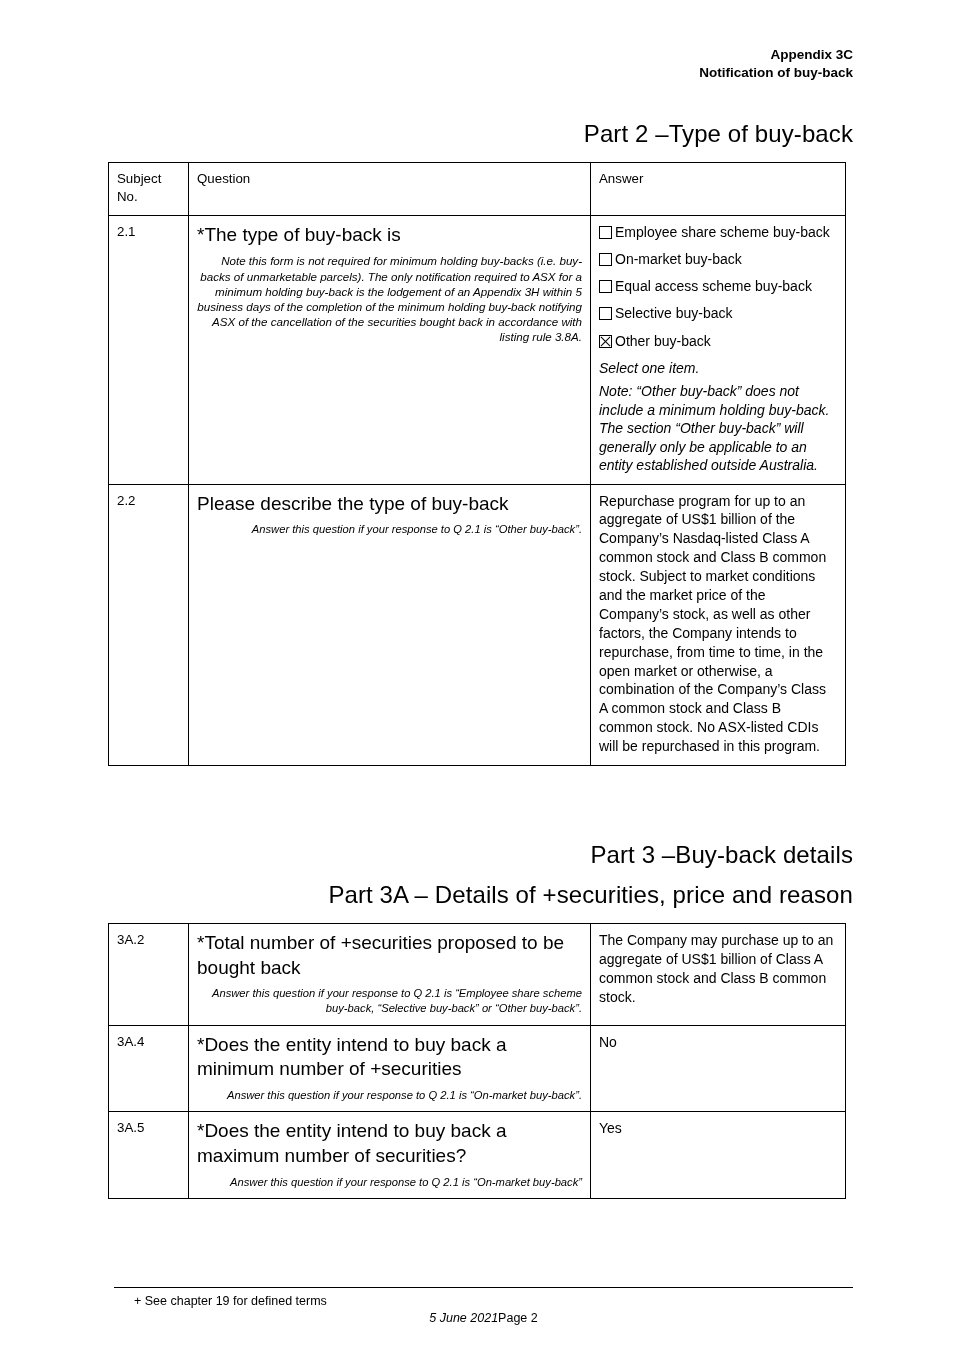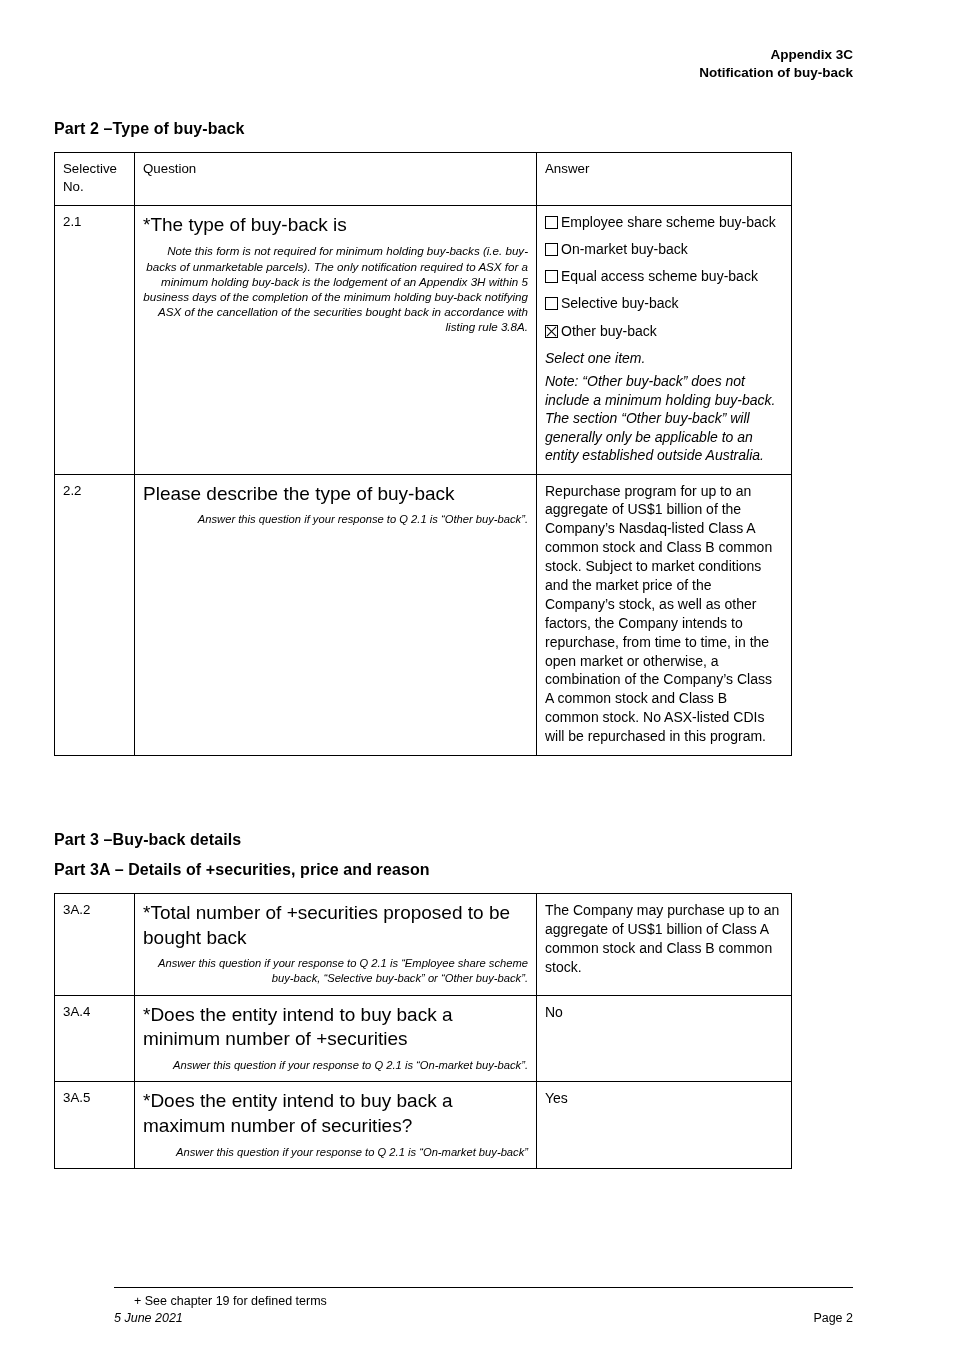--- a/index.html
+++ b/index.html
@@ -12,36 +12,37 @@
     height: 1365px;
     font-family: "Liberation Sans", sans-serif;
     color: #000000;
     position: relative;
   }
   .page {
     position: relative;
     width: 965px;
     height: 1365px;
     box-sizing: border-box;
-    padding: 46px 112px 0 54px;
+    padding: 46px 112px 0 108px;
   }
   .header {
     text-align: right;
     font-size: 13.5px;
     font-weight: bold;
     line-height: 1.35;
     margin: 0 0 38px 0;
   }
   .header div { white-space: nowrap; }
 
   h2.part-title {
-    font-size: 16px;
-    font-weight: bold;
+    font-size: 24px;
+    font-weight: normal;
     margin: 0 0 14px 0;
     letter-spacing: 0.1px;
+    text-align: right;
   }
   h2.part-title.spaced-top { margin-top: 75px; }
   h2.part-title.tight { margin-bottom: 12px; }
 
   table.doc {
     border-collapse: collapse;
     width: 737px;
     table-layout: fixed;
   }
   table.doc td, table.doc th {
@@ -120,21 +121,21 @@
     border-top: 1px solid #000;
     margin-bottom: 5px;
   }
   .footer .f-top {
     font-size: 12.5px;
     line-height: 1.35;
     margin-left: 20px;
   }
   .footer .f-bottom {
     display: flex;
-    justify-content: space-between;
+    justify-content: center;
     font-size: 12.5px;
     line-height: 1.35;
   }
   .footer .f-date { font-style: italic; }
 </style>
 </head>
 <body>
 
 <div class="page">
 
@@ -146,21 +147,21 @@
   <h2 class="part-title">Part 2 –Type of buy-back</h2>
 
   <table class="doc">
     <colgroup>
         <col class="c-num">
         <col class="c-q">
         <col class="c-a">
       </colgroup>
     <tbody>
       <tr class="hdr-row">
-        <td>Selective No.</td>
+        <td>Subject No.</td>
         <td>Question</td>
         <td>Answer</td>
       </tr>
 
       <tr>
         <td>2.1</td>
         <td>
           <div class="qtext">*The type of buy-back is</div>
           <div class="note">Note this form is not required for minimum holding buy-backs (i.e. buy-backs of unmarketable parcels). The only notification required to ASX for a minimum holding buy-back is the lodgement of an Appendix 3H within 5 business days of the completion of the minimum holding buy-back notifying ASX of the cancellation of the securities bought back in accordance with listing rule 3.8A.</div>
         </td>

